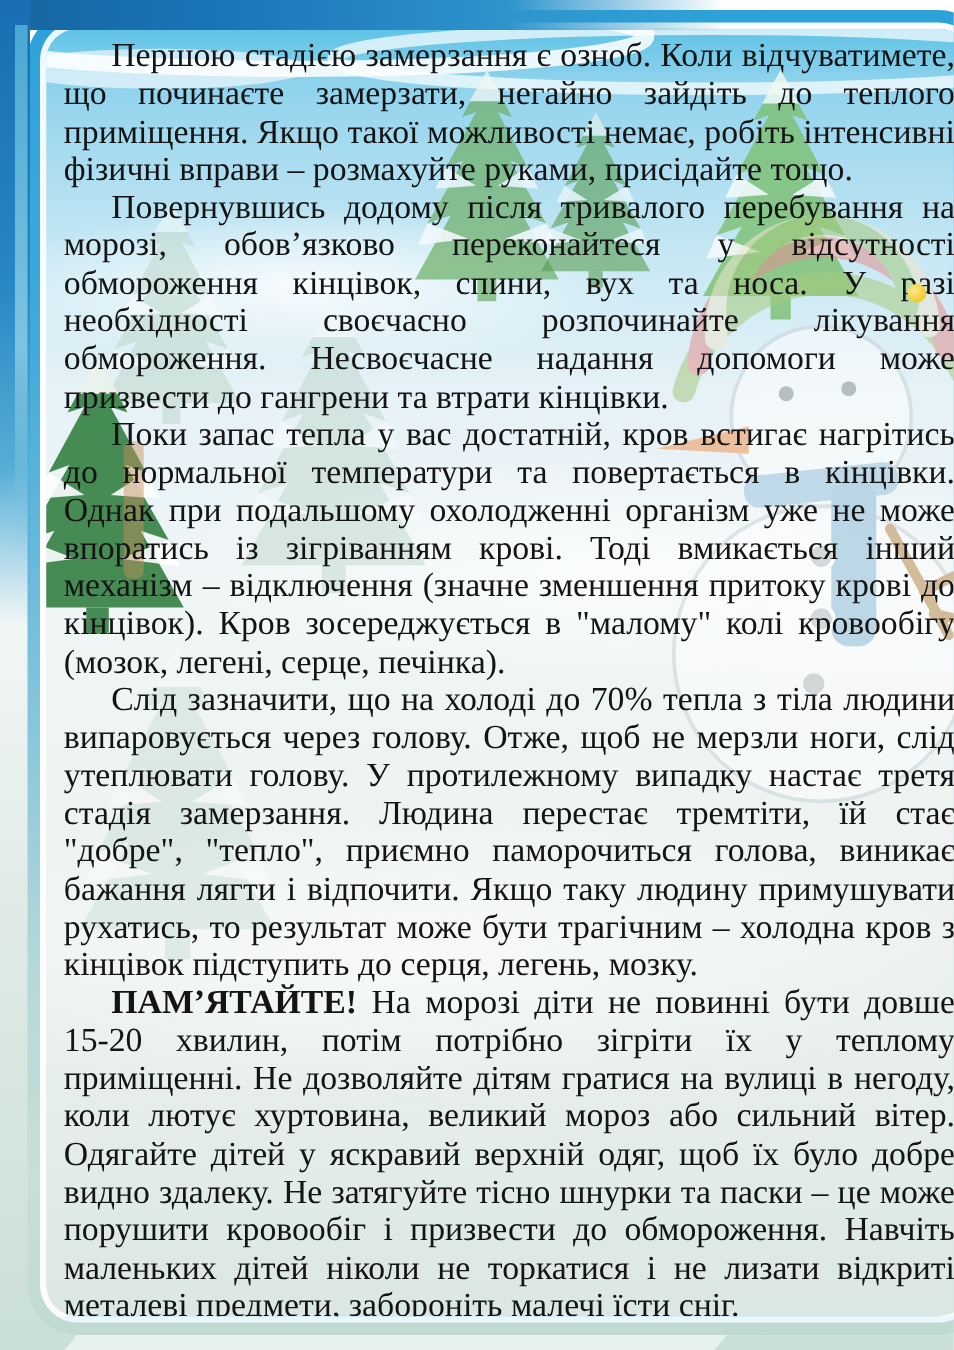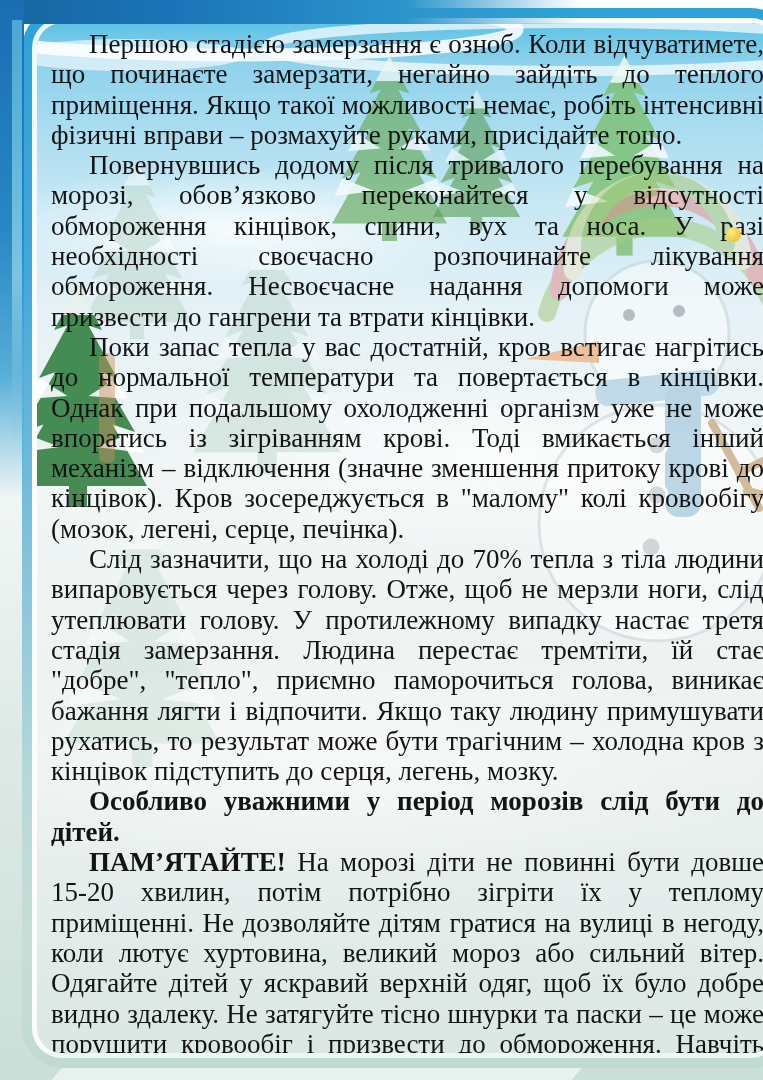--- a/index.html
+++ b/index.html
@@ -129,21 +129,20 @@
           <circle cx="150" cy="372" r="10"></circle>
           <circle cx="144" cy="424" r="10"></circle>
         </g>
       </svg>
 
       <div class="textbox" id="paragraphs">
           <p>Першою стадією замерзання є озноб. Коли відчуватимете, що починаєте замерзати, негайно зайдіть до теплого приміщення. Якщо такої можливості немає, робіть інтенсивні фізичні вправи – розмахуйте руками, присідайте тощо.</p>
           <p>Повернувшись додому після тривалого перебування на морозі, обов’язково переконайтеся у відсутності обмороження кінцівок, спини, вух та носа. У разі необхідності своєчасно розпочинайте лікування обмороження. Несвоєчасне надання допомоги може призвести до гангрени та втрати кінцівки.</p>
           <p>Поки запас тепла у вас достатній, кров встигає нагрітись до нормальної температури та повертається в кінцівки. Однак при подальшому охолодженні організм уже не може впоратись із зігріванням крові. Тоді вмикається інший механізм – відключення (значне зменшення притоку крові до кінцівок). Кров зосереджується в "малому" колі кровообігу (мозок, легені, серце, печінка).</p>
           <p>Слід зазначити, що на холоді до 70% тепла з тіла людини випаровується через голову. Отже, щоб не мерзли ноги, слід утеплювати голову. У протилежному випадку настає третя стадія замерзання. Людина перестає тремтіти, їй стає "добре", "тепло", приємно паморочиться голова, виникає бажання лягти і відпочити. Якщо таку людину примушувати рухатись, то результат може бути трагічним – холодна кров з кінцівок підступить до серця, легень, мозку.</p>
-          <p class="bold">Особливо уважними у період морозів слід бути до дітей.</p>
           <p><b>ПАМ’ЯТАЙТЕ!</b> На морозі діти не повинні бути довше 15-20 хвилин, потім потрібно зігріти їх у теплому приміщенні. Не дозволяйте дітям гратися на вулиці в негоду, коли лютує хуртовина, великий мороз або сильний вітер. Одягайте дітей у яскравий верхній одяг, щоб їх було добре видно здалеку. Не затягуйте тісно шнурки та паски – це може порушити кровообіг і призвести до обмороження. Навчіть маленьких дітей ніколи не торкатися і не лизати відкриті металеві предмети, забороніть малечі їсти сніг.</p>
         </div>
     </div>
   </div>
 
   <div class="edge-top"></div>
   <div class="edge-left"></div>
   <div class="edge-left-inner"></div>
 
   <div class="yellow-dot" style="left:726px;top:227px;"></div>

